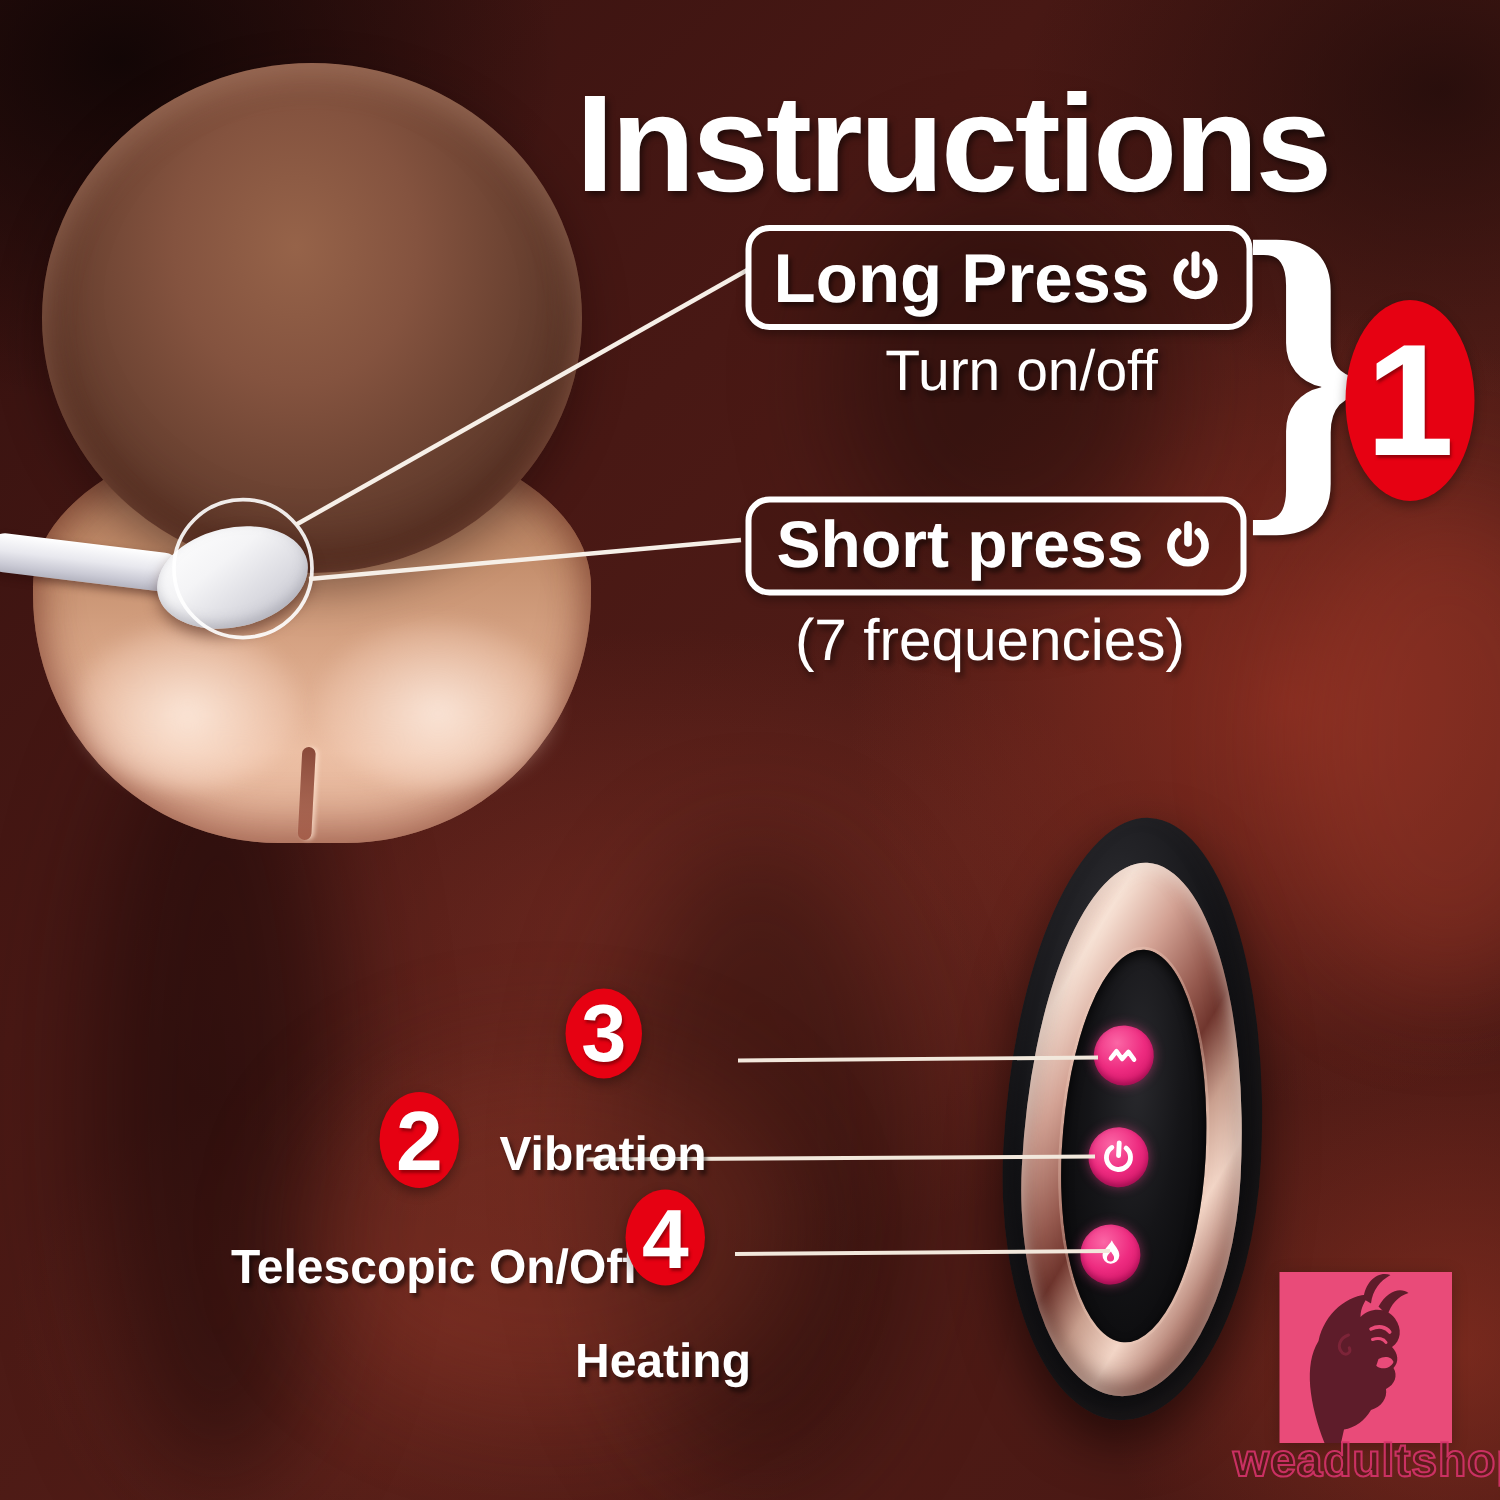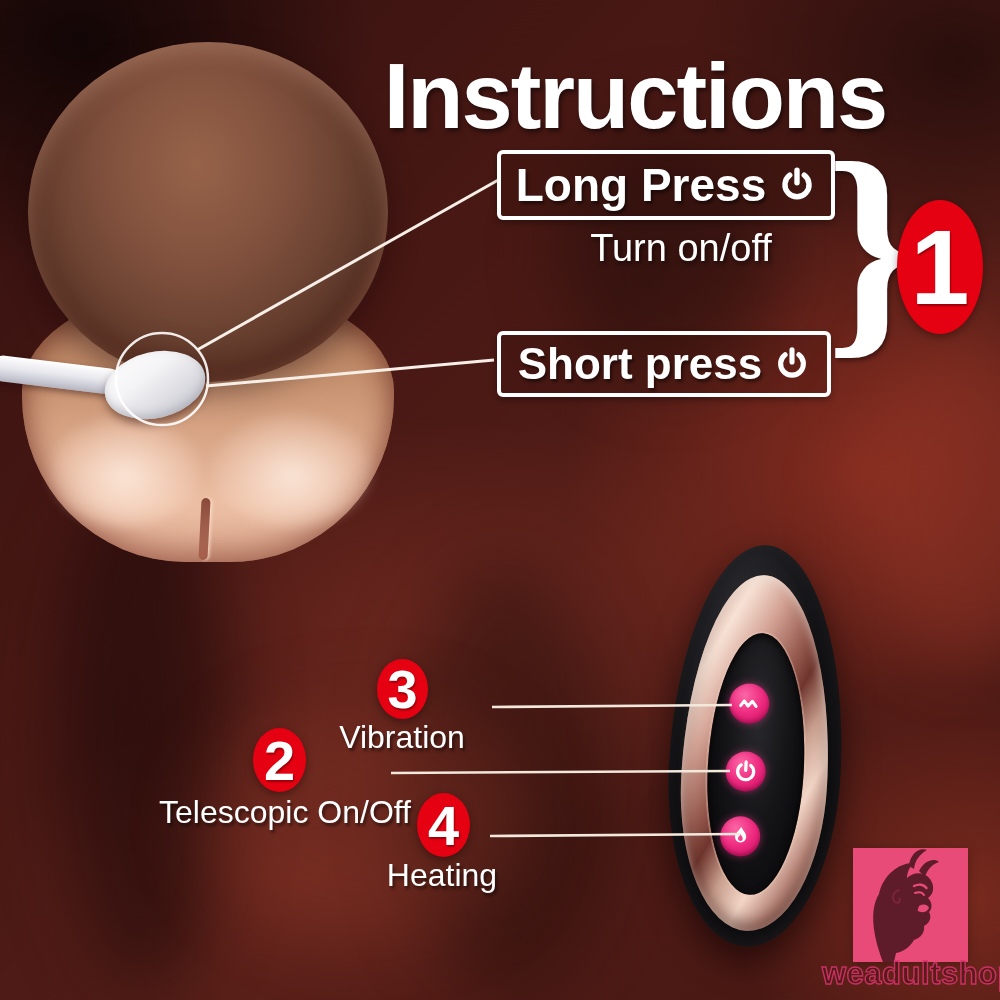--- a/index.html
+++ b/index.html
@@ -72,21 +72,21 @@
     display:flex;align-items:center;justify-content:center;
     box-shadow:0 0 8px rgba(250,70,150,.45), inset 0 -2px 4px rgba(120,5,60,.6);}
   .rbtn-vib{left:57px;top:139px;}
   .rbtn-pwr{left:57px;top:207px;}
   .rbtn-heat{left:55px;top:272px;}
 
   
   svg.lines{position:absolute;left:0;top:0;pointer-events:none;}
   .callout-box{
     position:absolute;display:flex;align-items:center;justify-content:center;gap:12px;
-    border:4px solid #fff;border-radius:6px;color:#fff;font-weight:bold;
+    border:4px solid #fff;border-radius:16px;color:#fff;font-weight:bold;
     background:rgba(50,14,12,.18);
     text-shadow:2px 3px 3px rgba(0,0,0,.45);
     box-shadow:0 3px 6px rgba(0,0,0,.3);
   }
   .box-long{left:497px;top:150px;width:330px;height:62px;font-size:46px;}
   .box-short{left:497px;top:331px;width:326px;height:58px;font-size:44px;}
   .caption{position:absolute;color:#fff;text-align:center;text-shadow:2px 3px 4px rgba(0,0,0,.5);}
   .cap-turn{left:516px;top:227px;width:330px;font-size:38px;}
   .cap-freq{left:460px;top:405px;width:400px;font-size:39px;line-height:1.16;}
   .brace{
@@ -96,22 +96,22 @@
   }
   .badge{
     position:absolute;border-radius:50%;background:#e60112;color:#fff;font-weight:bold;
     display:flex;align-items:center;justify-content:center;
     box-shadow:0 3px 8px rgba(0,0,0,.35);text-shadow:1px 2px 2px rgba(100,0,5,.6);
   }
   .badge-1{left:897px;top:200px;width:86px;height:134px;font-size:106px;}
   .badge-3{left:377px;top:659px;width:51px;height:60px;font-size:54px;}
   .badge-2{left:253px;top:728px;width:53px;height:64px;font-size:56px;}
   .badge-4{left:417px;top:793px;width:53px;height:64px;font-size:56px;}
-  .func-label{position:absolute;color:#fff;font-weight:normal;font-size:32px;text-align:center;
-    text-shadow:2px 3px 3px rgba(0,0,0,.5);white-space:nowrap;}
+  .func-label{position:absolute;color:#fff;font-weight:bold;font-size:32px;text-align:center;
+    text-shadow:2px 3px 3px rgba(0,0,0,.5);white-space:nowrap;margin-top:32px;}
   .lab-vib{left:322px;top:719px;width:160px;}
   .lab-tel{left:154px;top:794px;width:262px;}
   .lab-heat{left:362px;top:857px;width:160px;}
 
   
   .logo-box{position:absolute;left:853px;top:848px;width:115px;height:114px;background:#e94b79;
     box-shadow:0 2px 10px rgba(0,0,0,.25);}
   .wm-text{
     position:absolute;left:822px;top:956px;width:190px;text-align:center;
     font-size:31px;font-weight:bold;letter-spacing:.5px;
@@ -185,20 +185,21 @@
   <div class="caption cap-turn">Turn on/off</div>
 
   <div class="callout-box box-short">
     <span>Short press</span>
     <svg width="36" height="36" viewBox="0 0 24 24">
       <path d="M12 2.6 V10.6" fill="none" stroke="#fff" stroke-width="3.4" stroke-linecap="round"></path>
       <path d="M7.4 5.8 a7.6 7.6 0 1 0 9.2 0" fill="none" stroke="#fff" stroke-width="3.4" stroke-linecap="round"></path>
     </svg>
   </div>
   <div class="caption cap-freq">
+    <div>(7 frequencies)</div>
   </div>
 
   <div class="brace">}</div>
   <div class="badge badge-1">1</div>
 
   <div class="badge badge-3">3</div>
   <div class="func-label lab-vib">Vibration</div>
 
   <div class="badge badge-2">2</div>
   <div class="func-label lab-tel">Telescopic On/Off</div>

